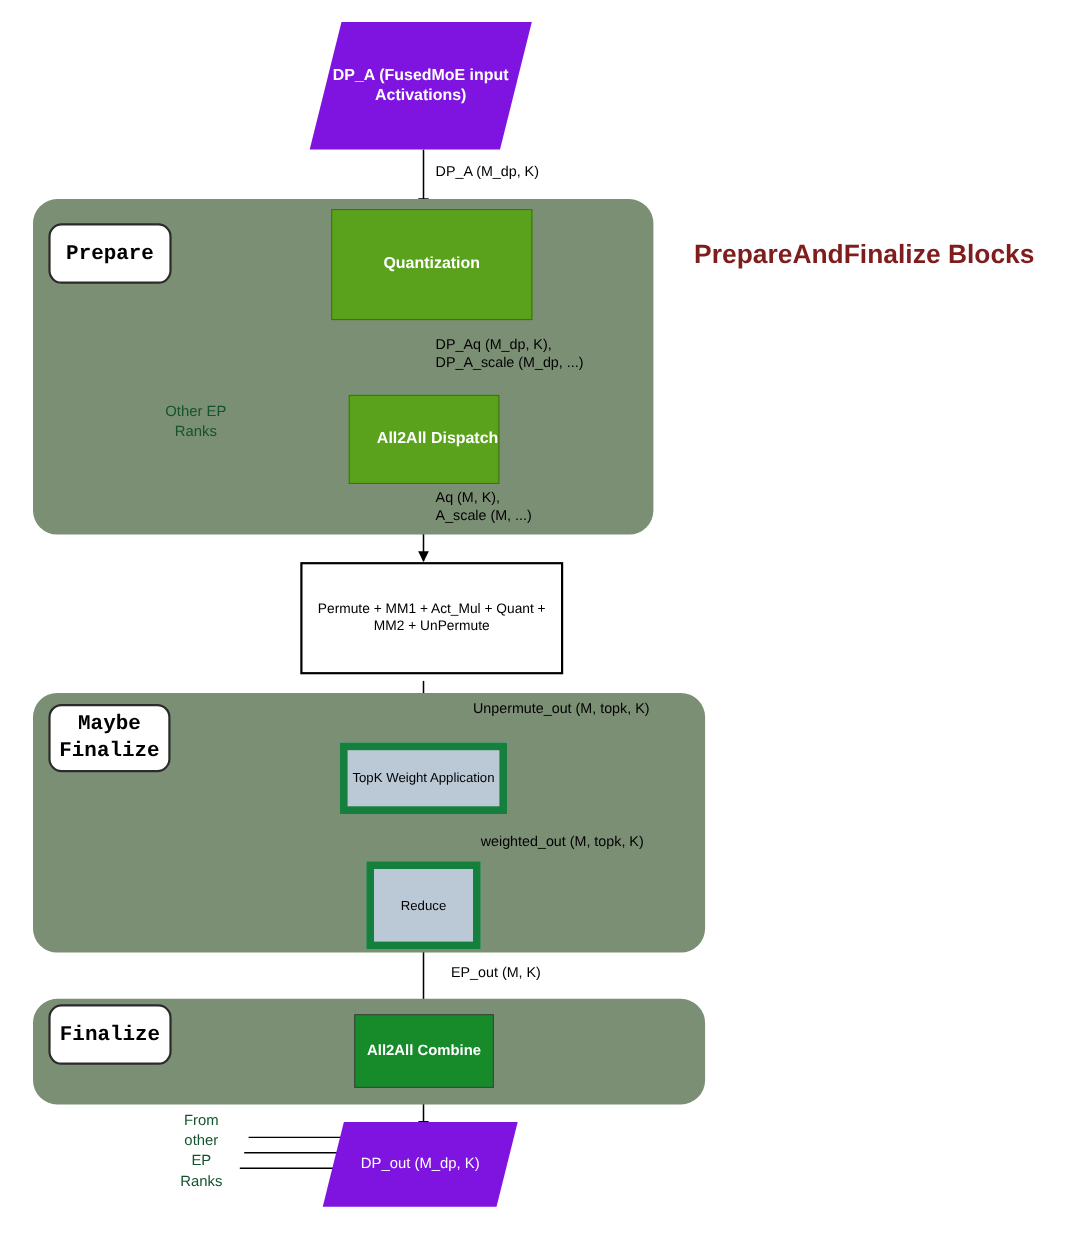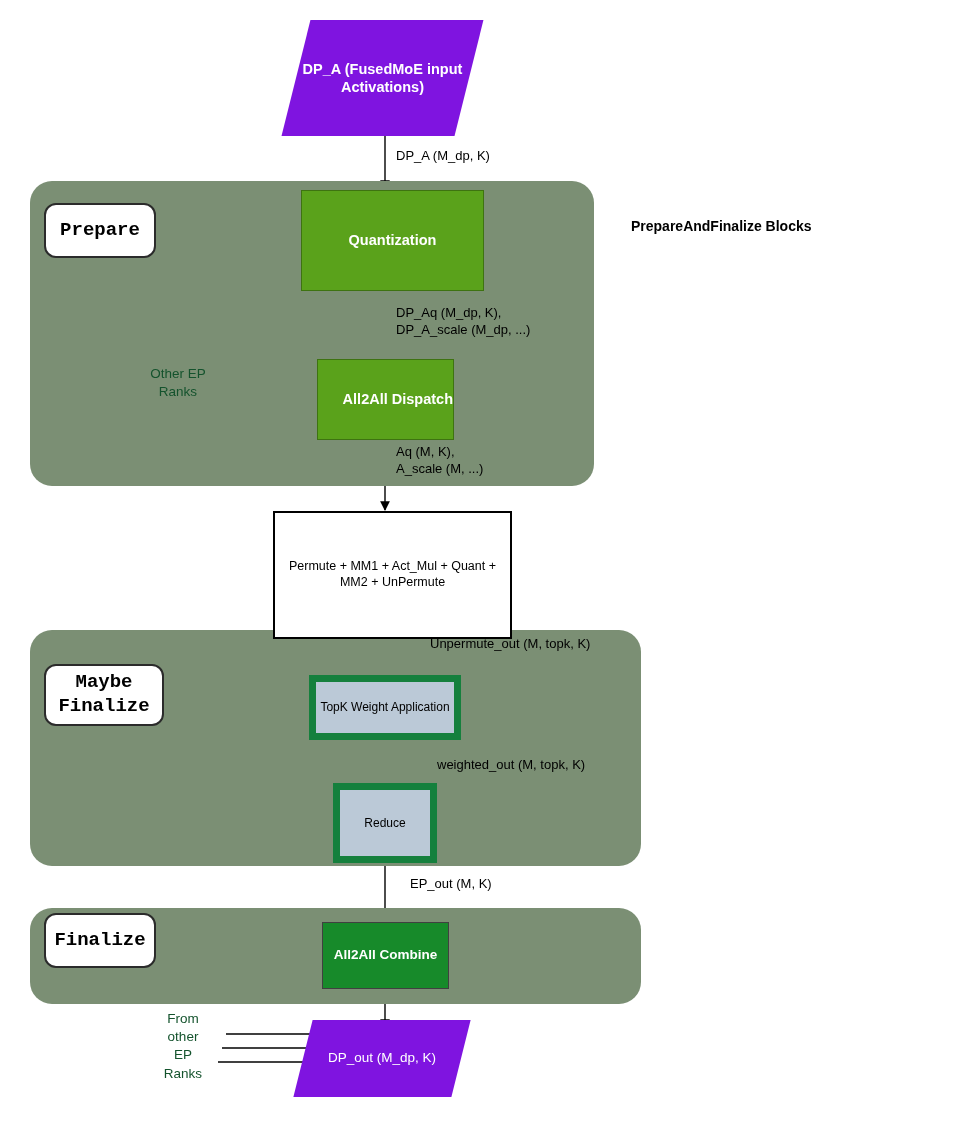--- a/index.html
+++ b/index.html
@@ -94,23 +94,23 @@
   .side-label {
     position: absolute;
     font-size: 13.5px;
     color: #14532d;
     text-align: center;
     line-height: 1.35;
     white-space: pre-line;
   }
   .title-label {
     position: absolute;
-    font-size: 14px;
-    font-weight: bold;
-    color: #000000;
+    font-size: 24px;
+    font-weight: bold;
+    color: #7f1d1d;
   }
 </style>
 </head>
 <body>
 
 <div id="canvas">
 
   <svg id="svg-layer" viewBox="0 0 971 1121">
     <defs>
       <marker id="arrow" viewBox="0 0 10 10" refX="9" refY="5" markerWidth="7" markerHeight="7" orient="auto-start-reverse">
@@ -141,21 +141,21 @@
     <line x1="218" y1="1062" x2="313" y2="1062" stroke="#000" stroke-width="1.3" marker-end="url(#arrow)"></line>
   </svg>
 
   <div class="node group-band" style="left:30px; top:181px; width:564px; height:305px;"></div>
   <div class="node group-band" style="left:30px; top:630px; width:611px; height:236px;"></div>
   <div class="node group-band" style="left:30px; top:908px; width:611px; height:96px;"></div>
 
   <div class="node group-label" style="left:44px; top:203px; width:112px; height:55px;">
     <span>Prepare</span>
   </div>
-  <div class="node group-label" style="left:44px; top:640px; width:120px; height:62px; white-space:pre-line;margin-top:24px;">
+  <div class="node group-label" style="left:44px; top:640px; width:111px; height:62px; white-space:pre-line;">
     <span>Maybe
 Finalize</span>
   </div>
   <div class="node group-label" style="left:44px; top:913px; width:112px; height:55px;">
     <span>Finalize</span>
   </div>
 
   <div class="title-label" style="left:631px; top:218px;">PrepareAndFinalize Blocks</div>
 
   <div class="node parallelogram" style="left:296px; top:20px; width:173px; height:116px;">
@@ -165,21 +165,21 @@
   </div>
 
   <div class="node box-green-light" style="left:301px; top:190px; width:183px; height:101px;">
     <span>Quantization</span>
   </div>
 
   <div class="node box-green-light" style="left:317px; top:359px; width:137px; height:81px;justify-content:flex-end;">
     <span>All2All Dispatch</span>
   </div>
 
-  <div class="node box-white" style="left:273px; top:511px; width:239px; height:128px;">
+  <div class="node box-white" style="left:273px; top:511px; width:239px; height:102px;">
     <span>Permute + MM1 + Act_Mul + Quant +
 MM2 + UnPermute</span>
   </div>
 
   <div class="node box-steel" style="left:309px; top:675px; width:152px; height:65px;">
     <span>TopK Weight Application</span>
   </div>
 
   <div class="node box-steel" style="left:333px; top:783px; width:104px; height:80px;">
     <span>Reduce</span>

